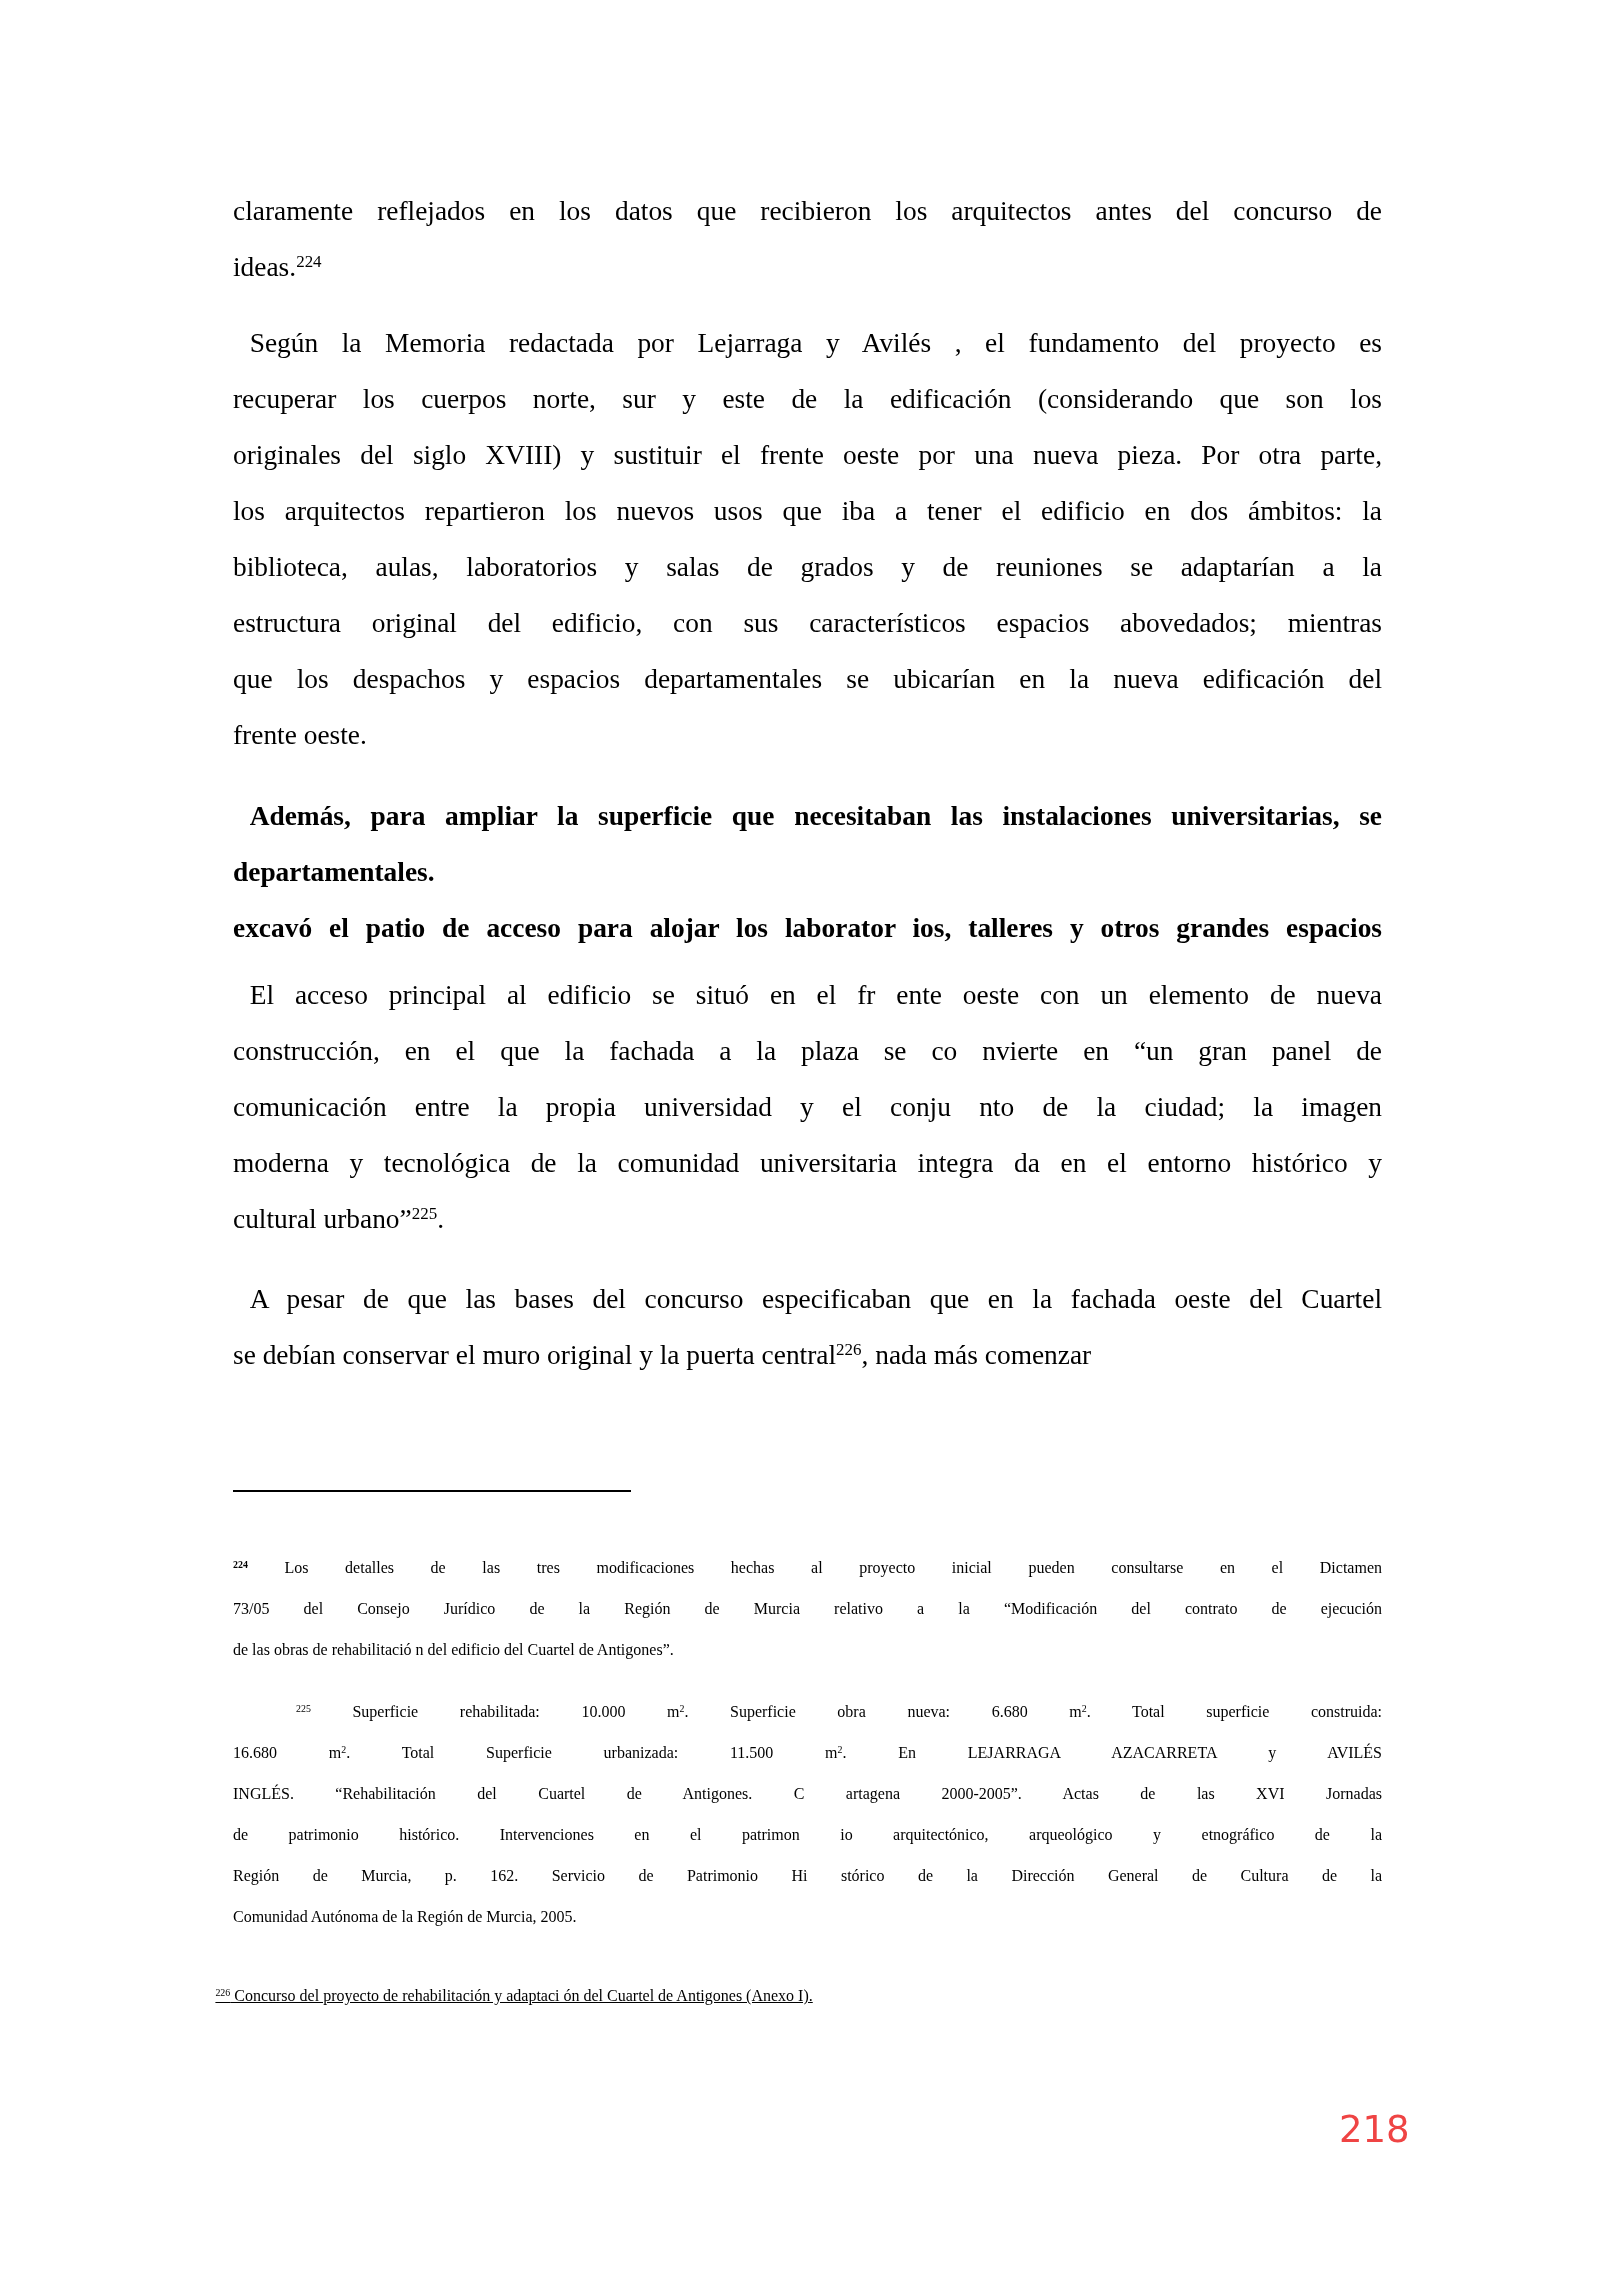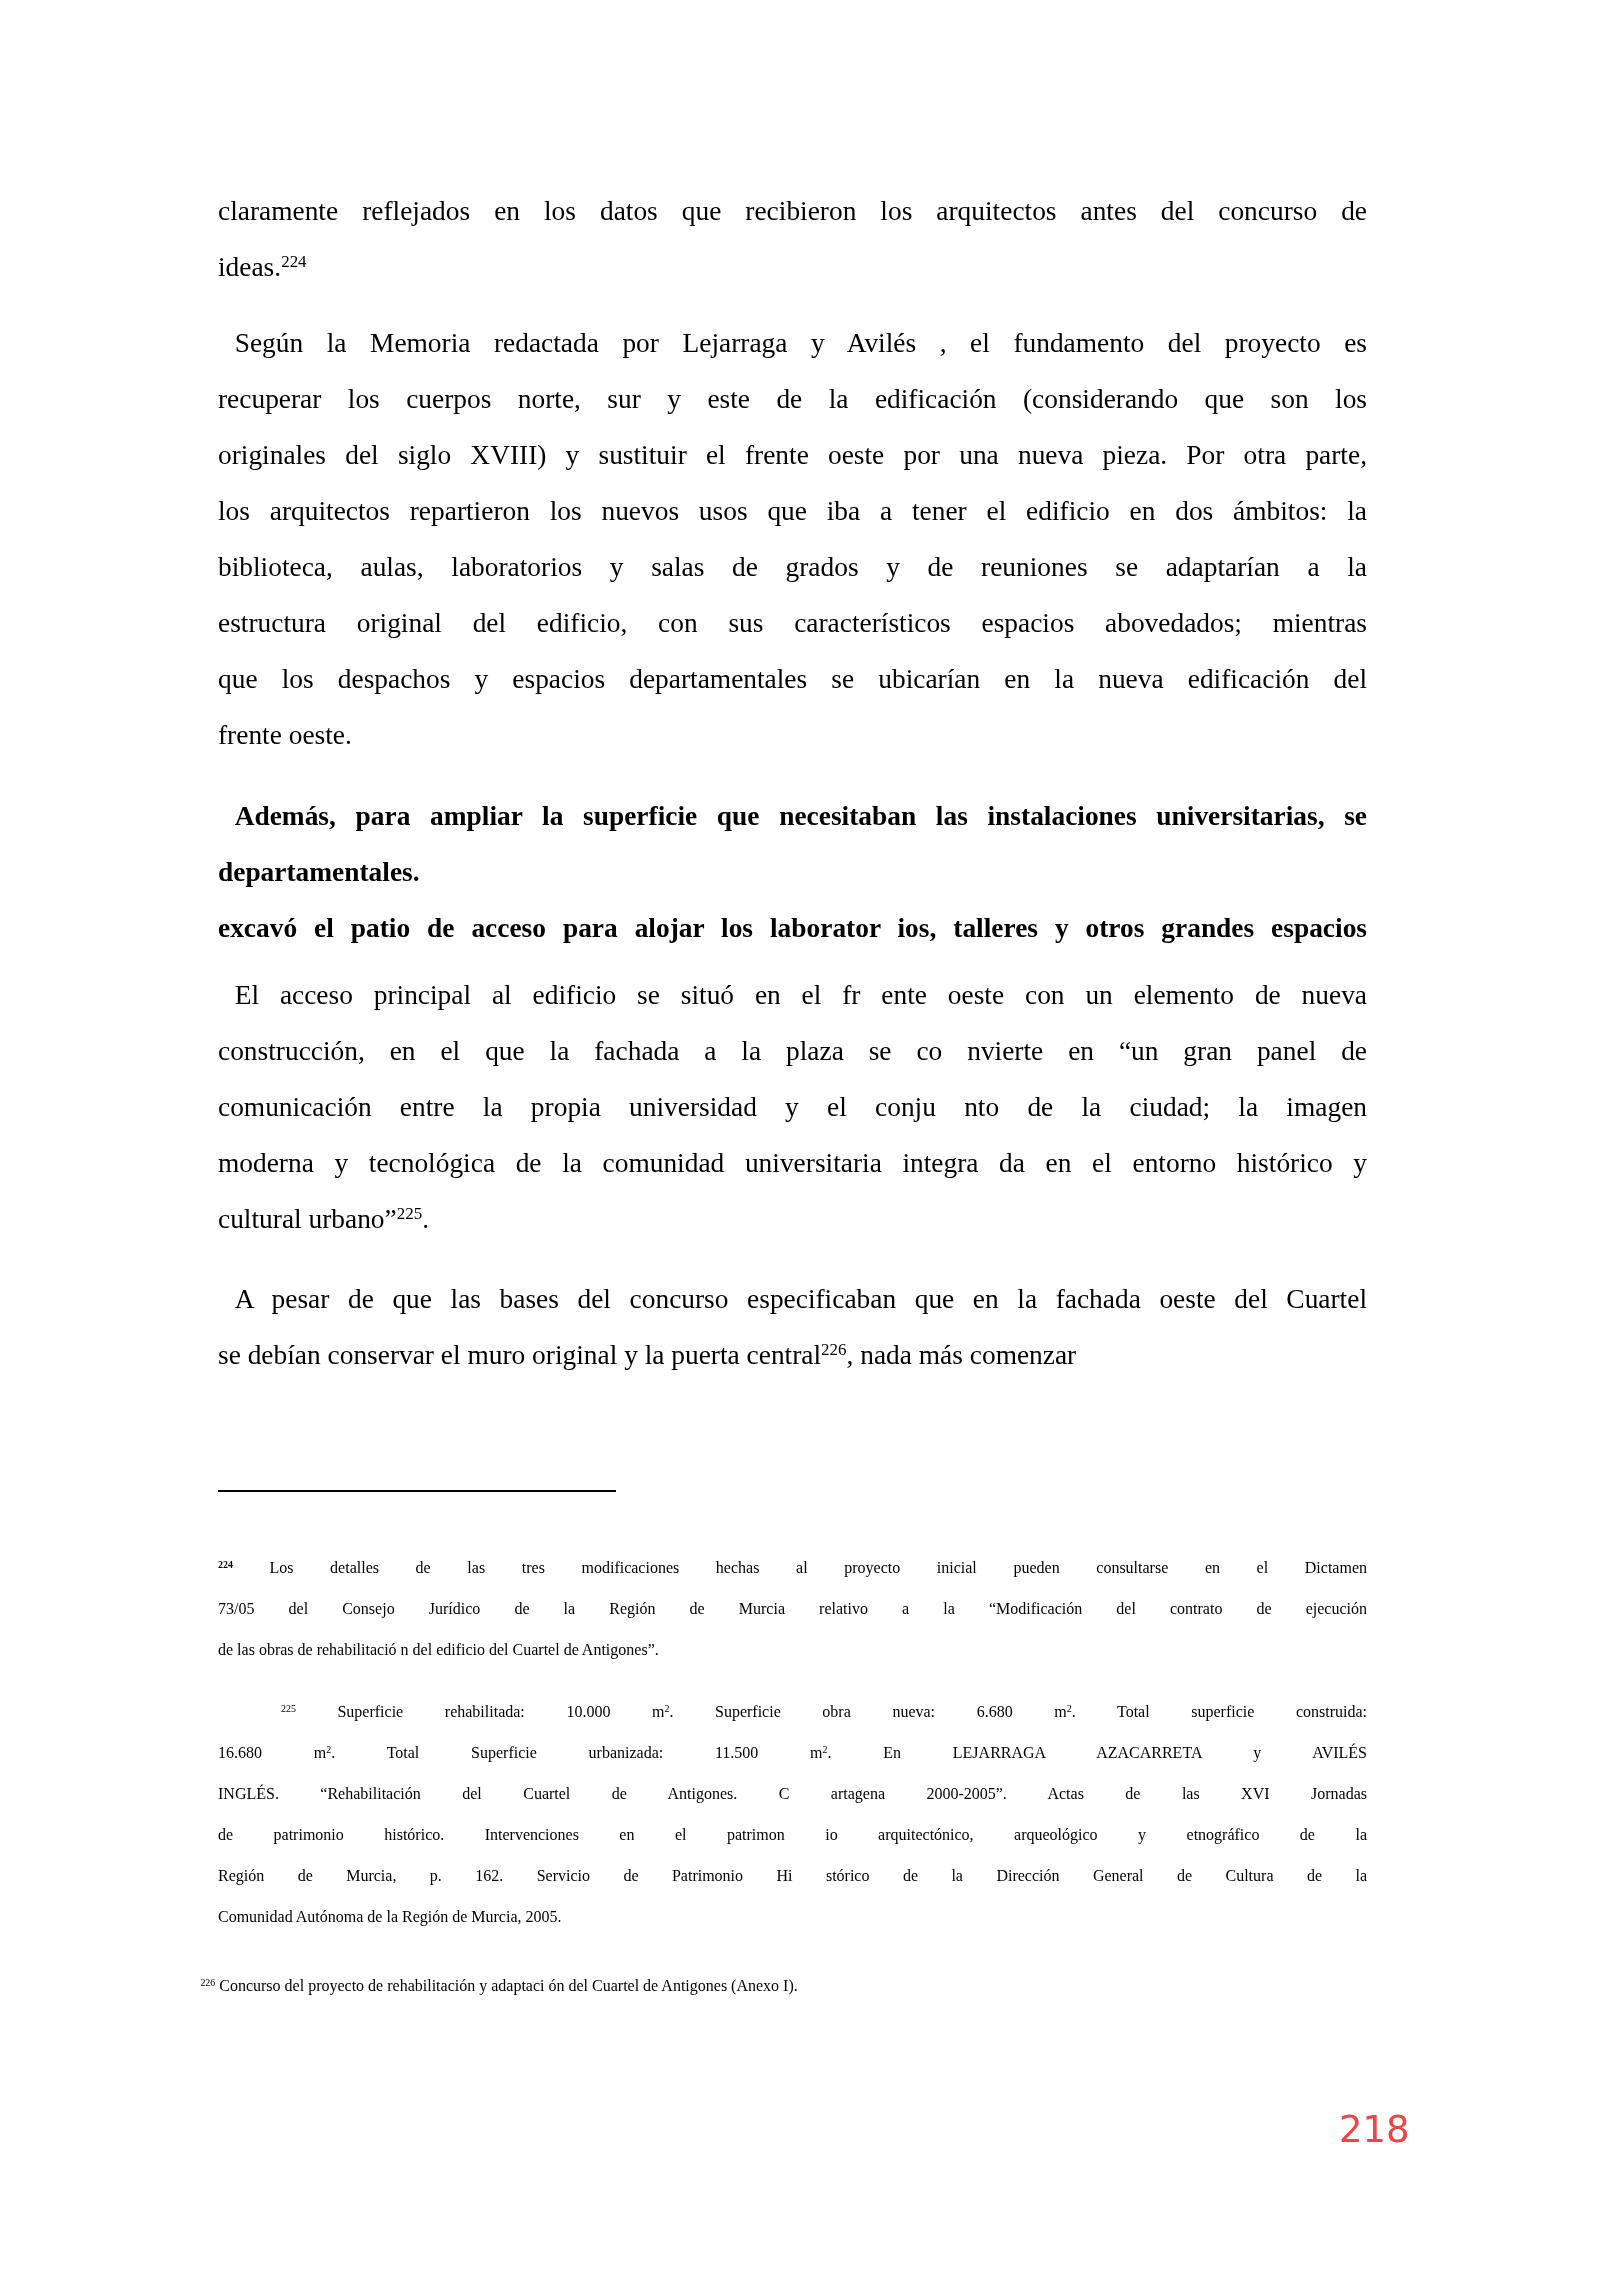--- a/index.html
+++ b/index.html
@@ -7,21 +7,21 @@
     position:relative;
     width:1620px; height:2293px;
     margin:0 auto;
     background:#ffffff;
     font-family:"Liberation Serif", serif;
     color:#000;
     overflow:hidden;
   }
   .content {
     position:absolute;
-    left:218px; top:183px;
+    left:233px; top:183px;
     width:1149px;
   }
   .para { margin:0; }
   .line {
     font-size:27.4px;
     line-height:56px;
     text-align:justify;
     text-align-last:justify;
     white-space:normal;
   }
@@ -46,21 +46,21 @@
     width:398px; height:0;
     border-top:2.9px solid #000;
   }
 
   .fn .line {
     font-size:16px;
     line-height:41px;
   }
   #fn224 { margin-top:55px; }
   #fn225 { margin-top:20.6px; }
-  #fn226 { margin-top:28px; }
+  #fn226 { margin-top:38px;text-decoration:underline; }
   #fn225 .line.first { text-indent:63px; }
   #fn226 .line { margin-left:-17.6px; }
 
   .pageno {
     position:absolute;
     left:1339px; top:2110px;
     font-family:"DejaVu Sans", sans-serif;
     font-size:37px;
     line-height:1.1;
     color:#ef4444;

